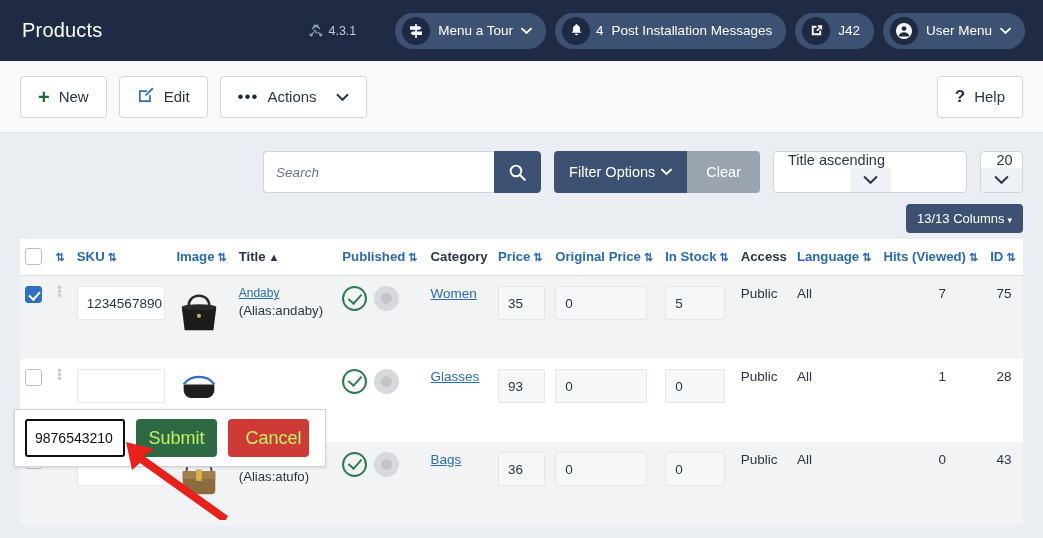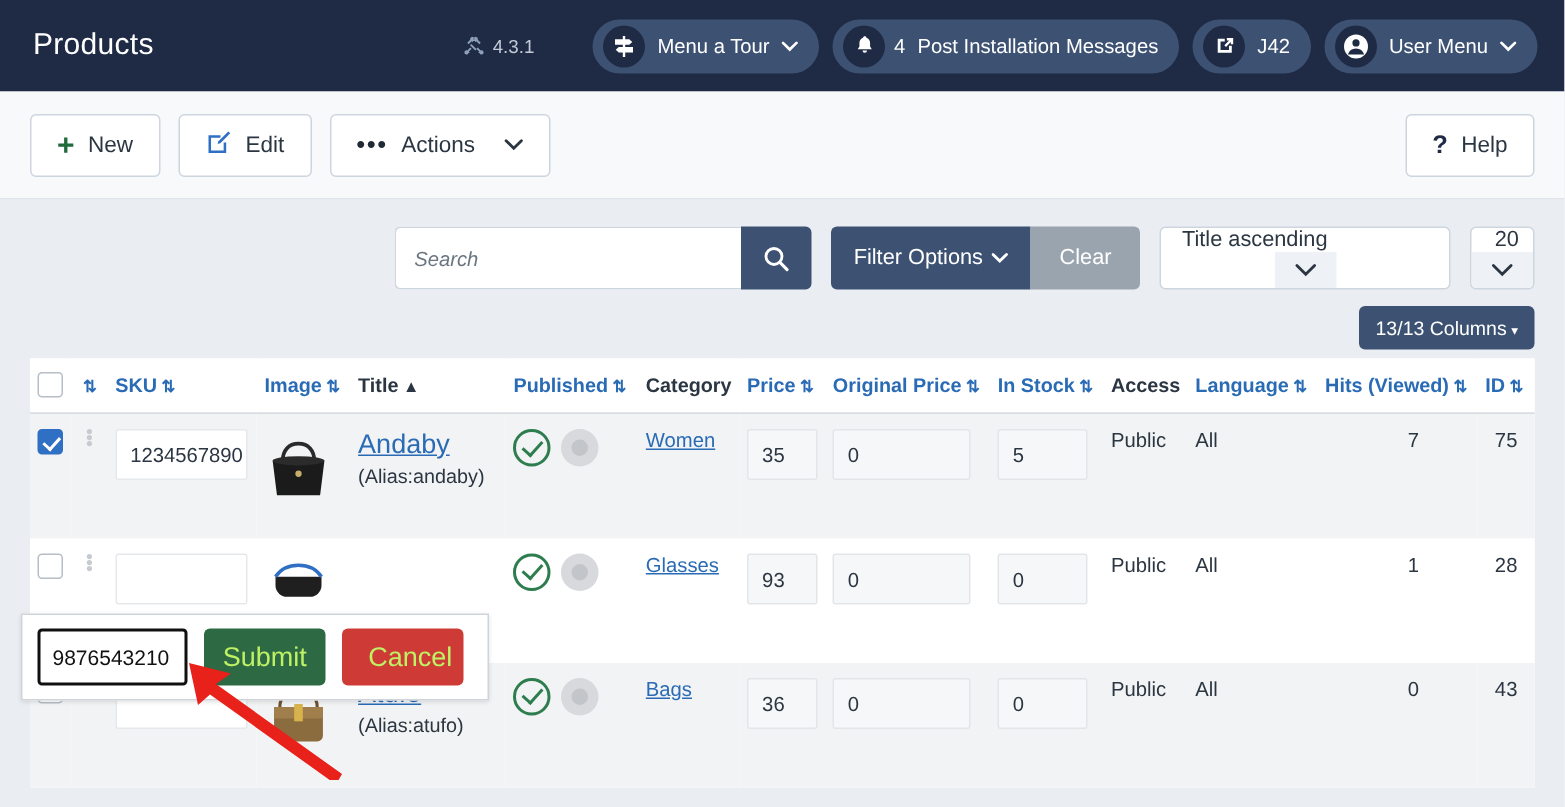--- a/index.html
+++ b/index.html
@@ -201,21 +201,21 @@
     font-size: 13.5px;
     color: #2b3642;
     border-radius: 2px;
   }
   .ci-sku { width: 88px; background:#fff; border-color:#e6e9ec;}
   .ci-price { width: 47px; }
   .ci-orig { width: 92px; }
   .ci-stock { width: 60px; }
 
   .thumb { width: 46px; height: 52px; display:block; }
-  .title-link { color: #2a6bb5; text-decoration: underline; font-size: 18px; cursor: pointer; }
+  .title-link { color: #2a6bb5; text-decoration: underline; font-size: 12px; cursor: pointer; }
   .alias { color: #2b3642; font-size: 13.2px; margin-top: 3px; }
   .cat-link { color: #2a6bb5; text-decoration: underline; font-size: 13.5px; cursor: pointer; }
 
   .pub-icons { display: flex; align-items: center; gap: 7px; }
   .pub-yes {
     width: 25px; height: 25px; border-radius: 50%;
     border: 2px solid #2e7d4f;
     display: flex; align-items: center; justify-content: center;
     cursor: pointer;
   }

